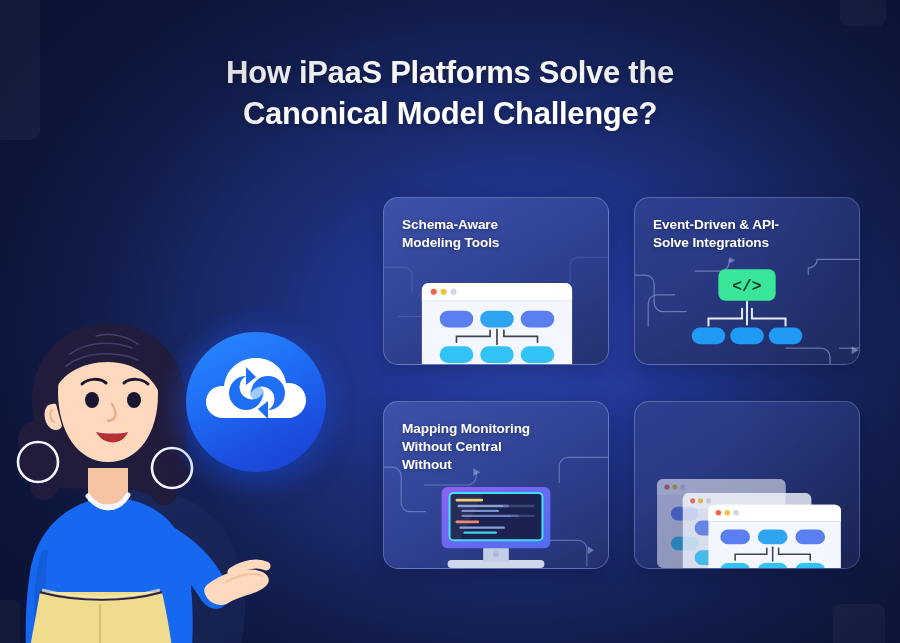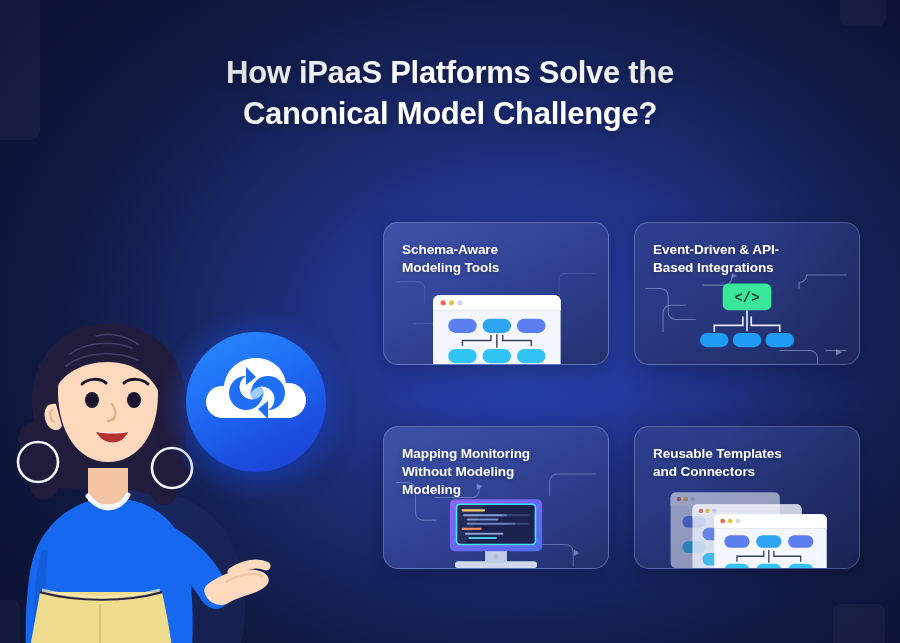--- a/index.html
+++ b/index.html
@@ -53,21 +53,20 @@
     grid-template-rows:168px 168px;
     gap:36px 25px;
   }
   .card {
     position:relative;
     border-radius:15px;
     border:1px solid rgba(185,205,255,.34);
     overflow:hidden;
     background:linear-gradient(150deg, #3d52a8 0%, #34469a 38%, #2a3a85 72%, #25326f 100%);
     box-shadow:0 6px 22px rgba(5,10,35,.30);
-    margin-top:25px;
   }
   .card.dark {
     background:linear-gradient(150deg, #2e3f8e 0%, #2a3a85 35%, #253272 70%, #212c63 100%);
   }
   .card-title {
     position:absolute; left:18px; top:18px; right:14px;
     color:#fff; font-size:13.6px; font-weight:bold;
     line-height:1.33; letter-spacing:-.1px;
     z-index:4;
     text-shadow:0 1px 5px rgba(0,0,0,.28);
@@ -254,21 +253,21 @@
             <rect x="97" y="150" width="34" height="17" rx="8.5" fill="#32c3f5"></rect>
             <rect x="138" y="150" width="34" height="17" rx="8.5" fill="#32c3f5"></rect>
           </g>
         </svg>
       </div>
     </div>
 
     <div class="card dark">
       <div class="card-title">
         <span>Event-Driven &amp; API-</span><br>
-        <span>Based Integrations</span>
+        <span>Solve Integrations</span>
       </div>
       <div class="art">
         <svg viewBox="0 0 226 168" xmlns="http://www.w3.org/2000/svg">
 
           <g fill="none" stroke="#9fb3e0" stroke-width="1.25" opacity=".55">
             <path d="M-8 78 H10 A9 9 0 0 1 19 87 V106 A9 9 0 0 0 28 115 H52"></path>
             <path d="M232 62 H184 A9 9 0 0 1 175 71 V78"></path>
             <path d="M60 74 H86 A9 9 0 0 0 95 65 V62"></path>
             <path d="M40 98 H22 A9 9 0 0 0 13 107 V130"></path>
             <path d="M152 152 H188 A9 9 0 0 1 197 161 V176"></path>
@@ -293,22 +292,22 @@
           <rect x="57" y="131" width="34" height="17" rx="8.5" fill="#1f9bf5"></rect>
           <rect x="96" y="131" width="34" height="17" rx="8.5" fill="#1f9bf5"></rect>
           <rect x="135" y="131" width="34" height="17" rx="8.5" fill="#1f9bf5"></rect>
         </svg>
       </div>
     </div>
 
     <div class="card">
       <div class="card-title">
         <span>Mapping Monitoring</span><br>
-        <span>Without Modeling</span><br>
-        <span>Modeling</span>
+        <span>Without Central</span><br>
+        <span>Without</span>
       </div>
       <div class="art">
         <svg viewBox="0 0 226 168" xmlns="http://www.w3.org/2000/svg">
           <defs>
             <linearGradient id="bez" x1="0" y1="0" x2="1" y2="1">
               <stop offset="0" stop-color="#8a63f2"></stop>
                 <stop offset="1" stop-color="#4e6df0"></stop>
             </linearGradient>
           </defs>
 
@@ -339,24 +338,20 @@
             <rect x="128" y="114" width="24" height="2.4" rx="1.2" fill="#55648f" opacity=".6"></rect>
           </g>
 
           <path d="M66 92 H100 L76 140 H66 Z" fill="#ffffff" opacity=".05"></path>
           <circle cx="113" cy="154" r="3" fill="#aebad2"></circle>
         </svg>
       </div>
     </div>
 
     <div class="card dark">
-      <div class="card-title">
-        <span>Reusable Templates</span><br>
-        <span>and Connectors</span>
-      </div>
       <div class="art">
         <svg viewBox="0 0 226 168" xmlns="http://www.w3.org/2000/svg">
 
           <g opacity=".55">
             <rect x="22" y="78" width="130" height="90" rx="6" fill="#e7ecfa"></rect>
             <path d="M22 84 A6 6 0 0 1 28 78 H146 A6 6 0 0 1 152 84 V94 H22 Z" fill="#f7f9ff"></path>
             <circle cx="32" cy="86" r="2.6" fill="#f2654f"></circle>
             <circle cx="40" cy="86" r="2.6" fill="#f0c33c"></circle>
             <circle cx="48" cy="86" r="2.6" fill="#cfd6e6"></circle>
             <rect x="36" y="106" width="28" height="14" rx="7" fill="#5b7ef0"></rect>

